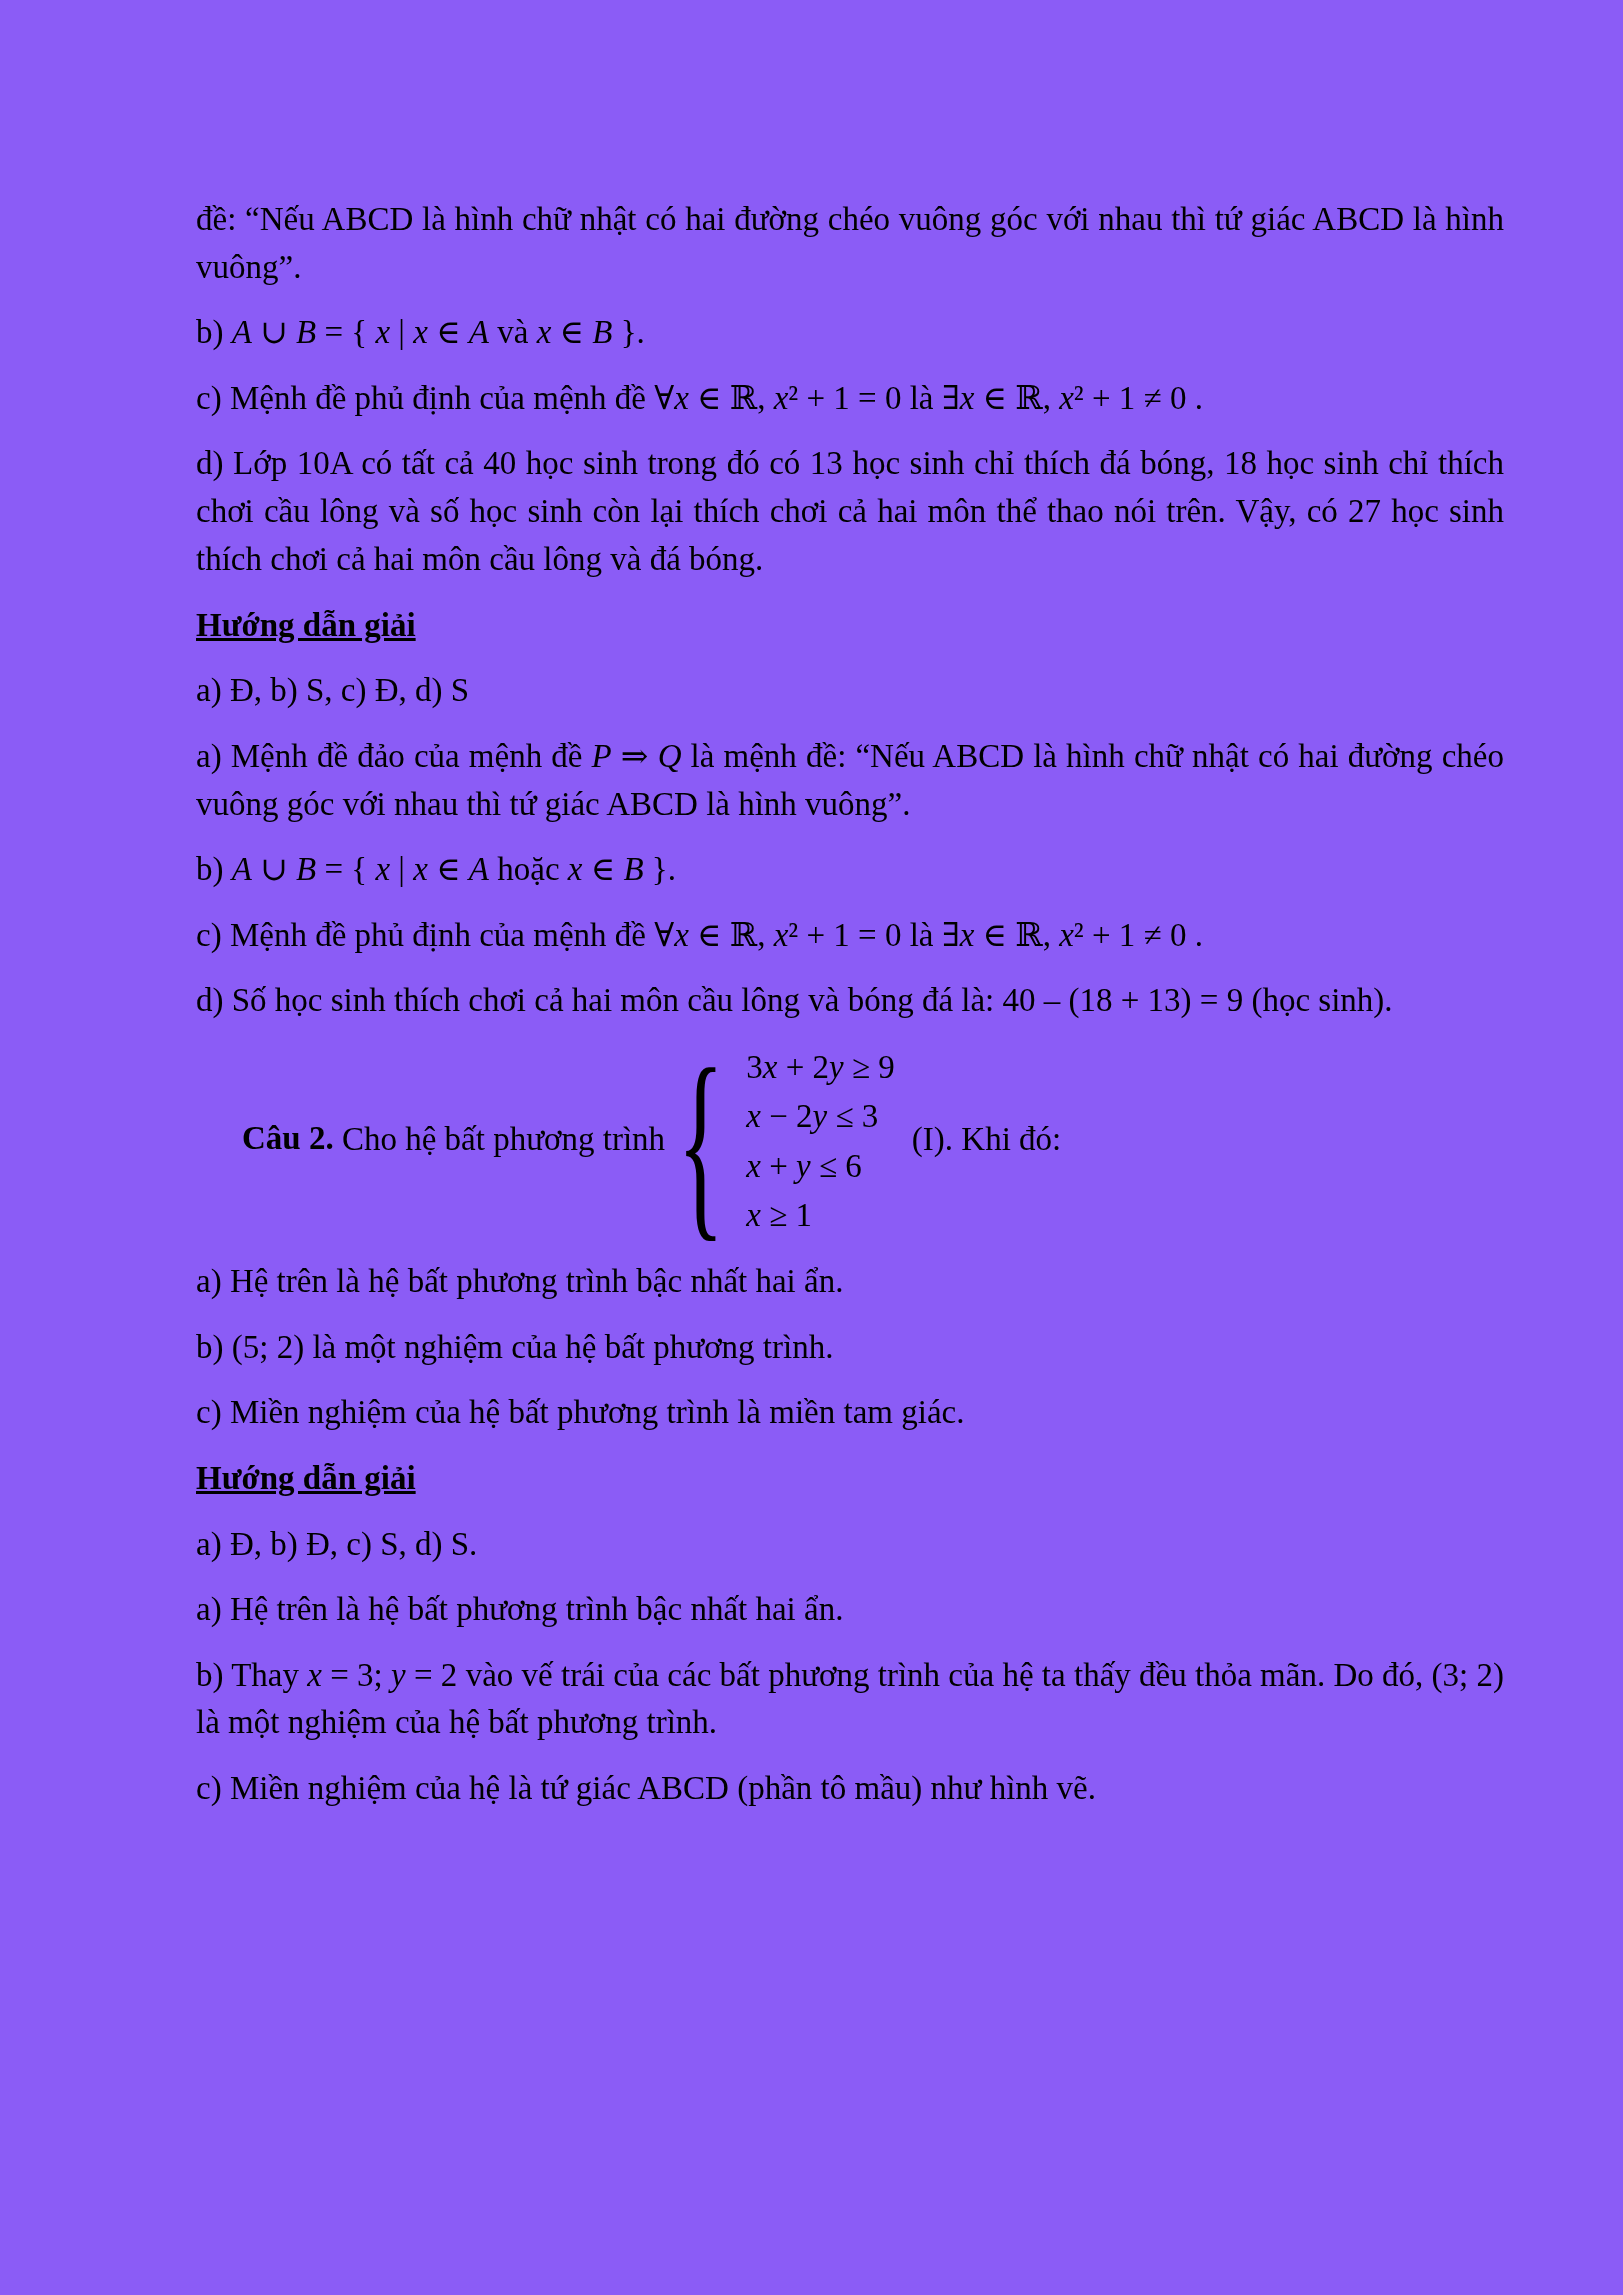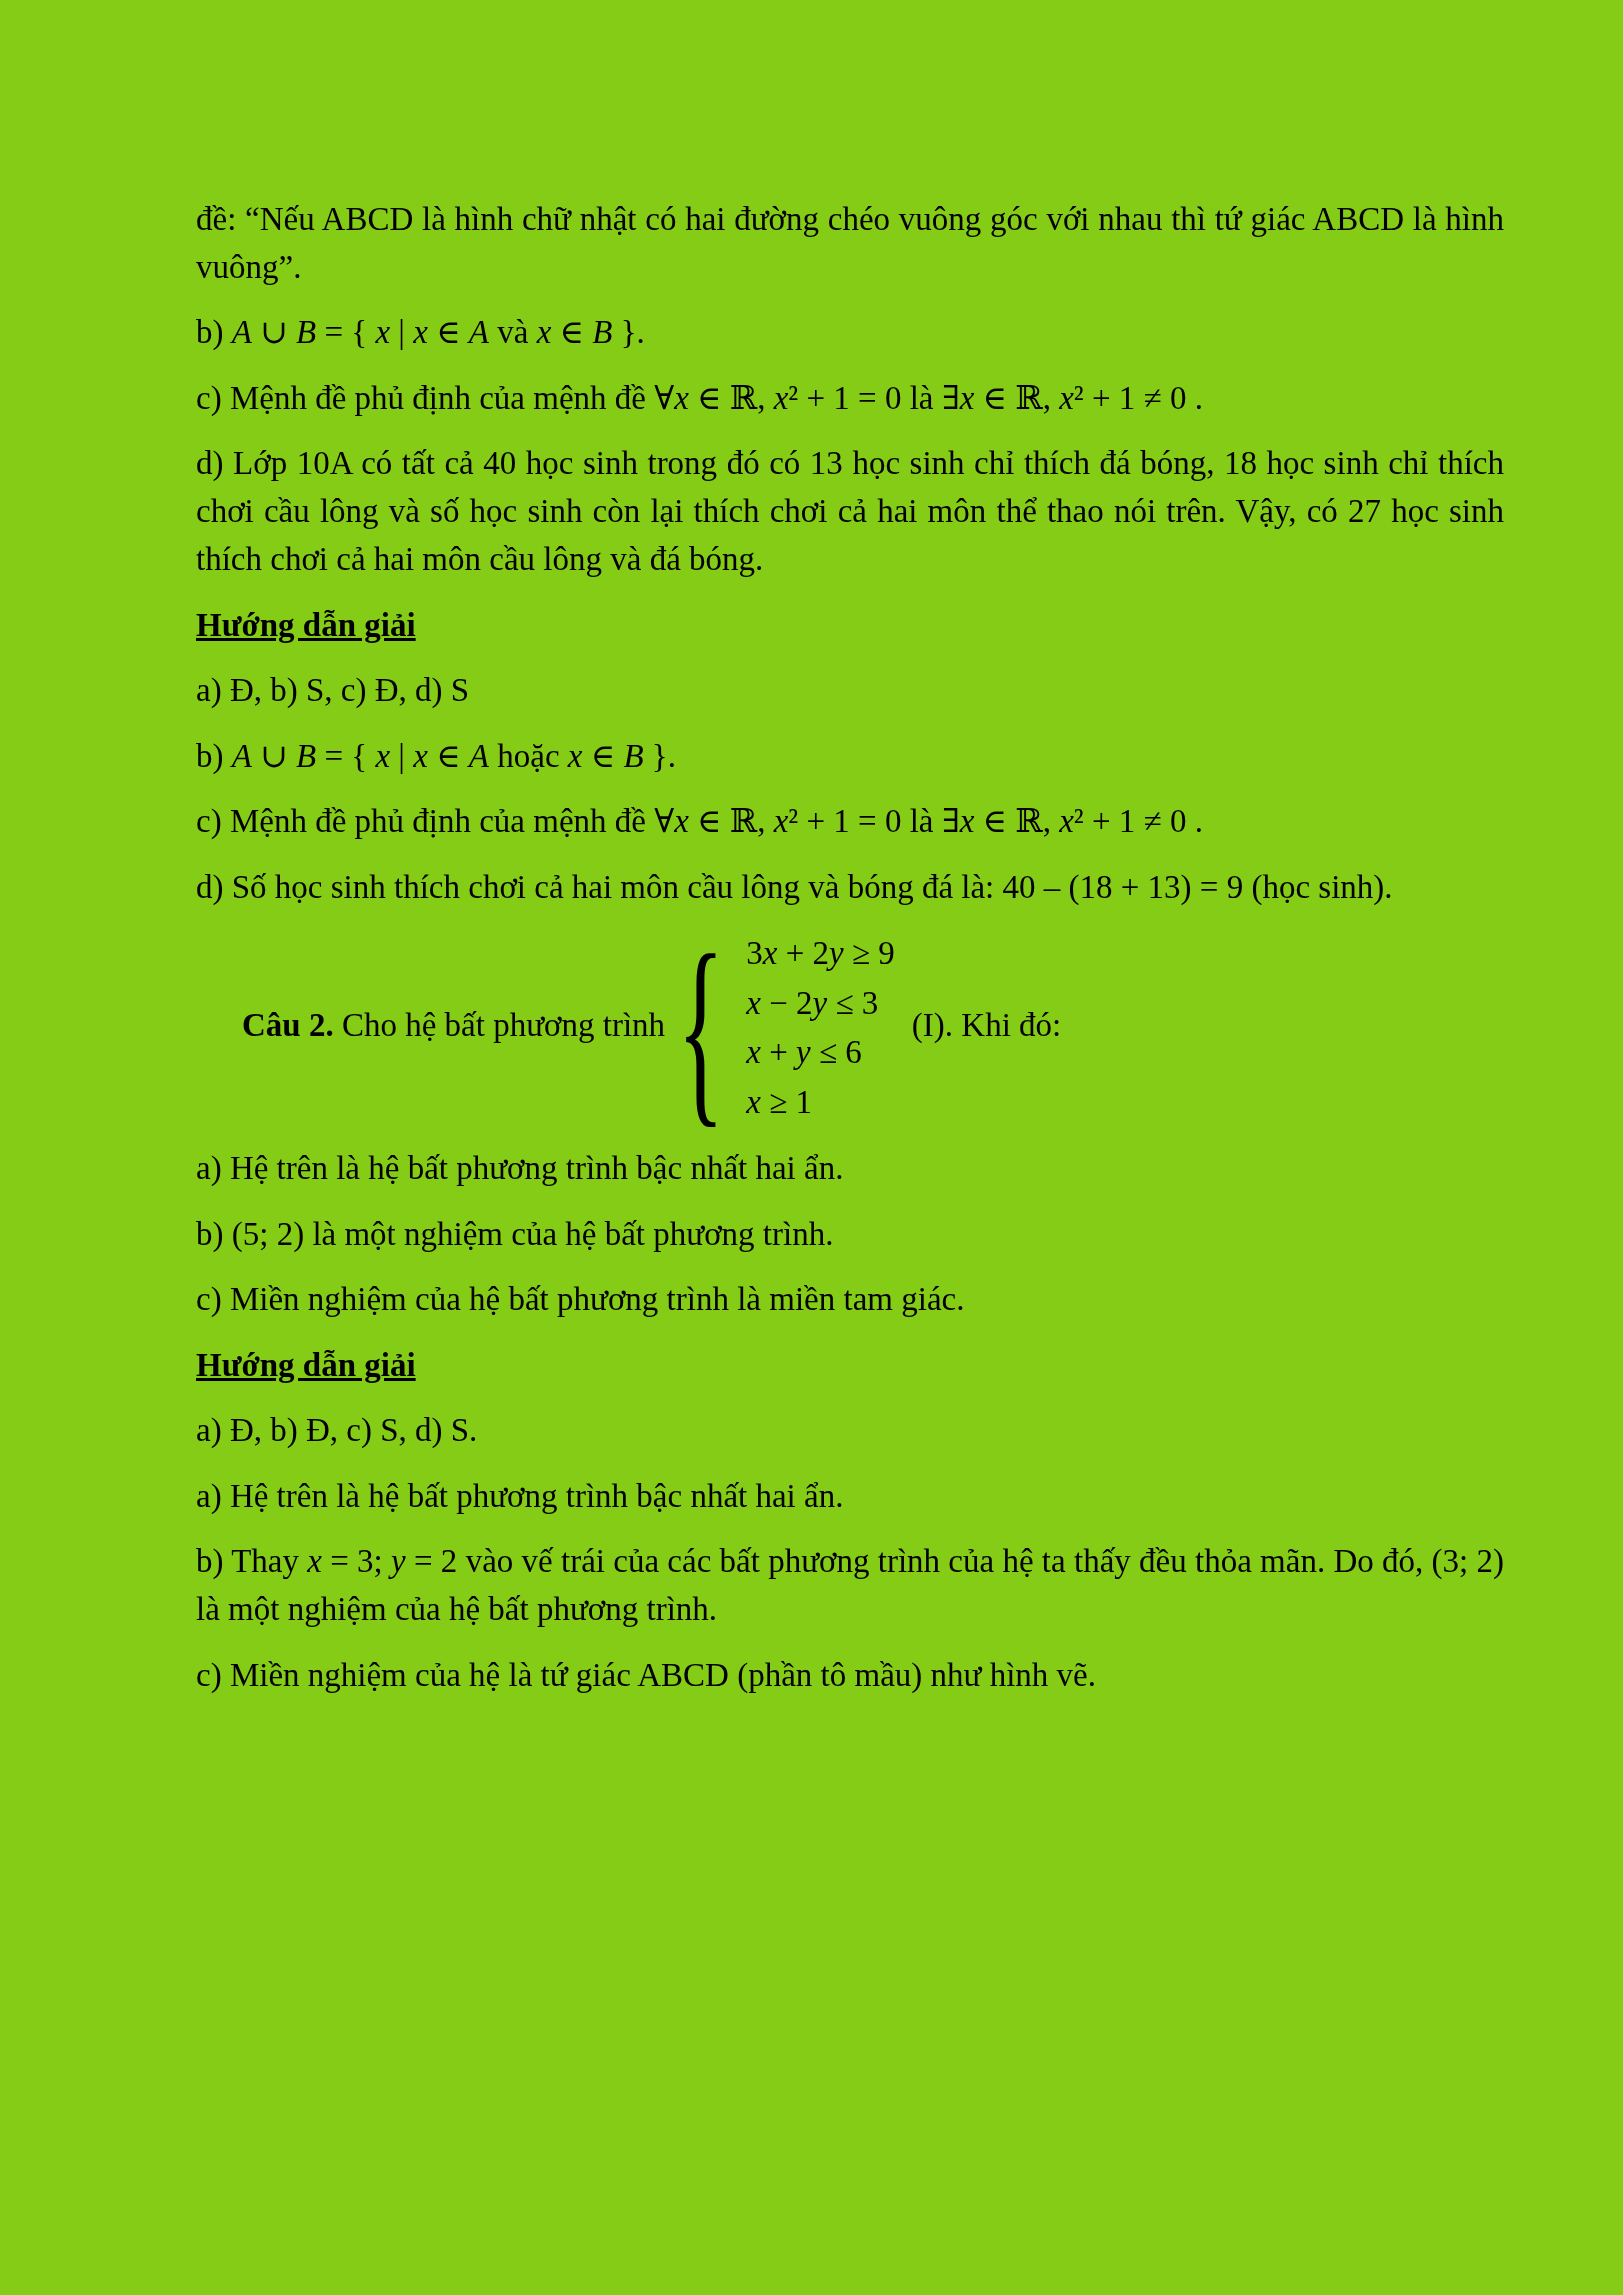--- a/index.html
+++ b/index.html
@@ -2,21 +2,21 @@
 <html style="font-size:10.5px"><head>
 <meta charset="utf-8">
 <style>
   * { box-sizing: border-box; }
   html, body { margin: 0; padding: 0; background: #ffffff; }
 
   .page {
     position: relative;
     width: 1623px;
     height: 2295px;
-    background: #84cc16;
+    background: #8b5cf6;
     color: #000000;
     font-family: "Liberation Serif", "DejaVu Serif", serif;
     font-size: 33px;
     line-height: 1.45;
     padding: 196px 119px 0 196px;
     overflow: hidden;
   }
 
   .page p { margin: 0 0 17.7px 0; text-align: justify; }
 
@@ -54,20 +54,21 @@
   <p><span>b) </span><span class="m"><i>A</i> ∪ <i>B</i> = { <i>x</i> | <i>x</i> ∈ <i>A</i></span><span> và </span><span class="m"><i>x</i> ∈ <i>B</i> }</span><span>.</span></p>
 
   <p><span>c) Mệnh đề phủ định của mệnh đề </span><span class="m">∀<i>x</i> ∈ ℝ, <i>x</i>² + 1 = 0</span><span> là </span><span class="m">∃<i>x</i> ∈ ℝ, <i>x</i>² + 1 ≠ 0</span><span> .</span></p>
 
   <p>d) Lớp 10A có tất cả 40 học sinh trong đó có 13 học sinh chỉ thích đá bóng, 18 học sinh chỉ thích chơi cầu lông và số học sinh còn lại thích chơi cả hai môn thể thao nói trên. Vậy, có 27 học sinh thích chơi cả hai môn cầu lông và đá bóng.</p>
 
   <p class="heading">Hướng dẫn giải</p>
 
   <p class="answers">a) Đ, b) S, c) Đ, d) S</p>
 
+  <p><span>a) Mệnh đề đảo của mệnh đề </span><span class="m"><i>P</i> ⇒ <i>Q</i></span><span> là mệnh đề: “Nếu ABCD là hình chữ nhật có hai đường chéo vuông góc với nhau thì tứ giác ABCD là hình vuông”.</span></p>
 
   <p><span>b) </span><span class="m"><i>A</i> ∪ <i>B</i> = { <i>x</i> | <i>x</i> ∈ <i>A</i></span><span> hoặc </span><span class="m"><i>x</i> ∈ <i>B</i> }</span><span>.</span></p>
 
   <p><span>c) Mệnh đề phủ định của mệnh đề </span><span class="m">∀<i>x</i> ∈ ℝ, <i>x</i>² + 1 = 0</span><span> là </span><span class="m">∃<i>x</i> ∈ ℝ, <i>x</i>² + 1 ≠ 0</span><span> .</span></p>
 
   <p>d) Số học sinh thích chơi cả hai môn cầu lông và bóng đá là: 40 – (18 + 13) = 9 (học sinh).</p>
 
   <div class="cau2"><span class="bold">Câu 2.</span><span> Cho hệ bất phương trình </span><span class="sys">
         <span class="brace">{</span>
         <span class="sys-lines">

